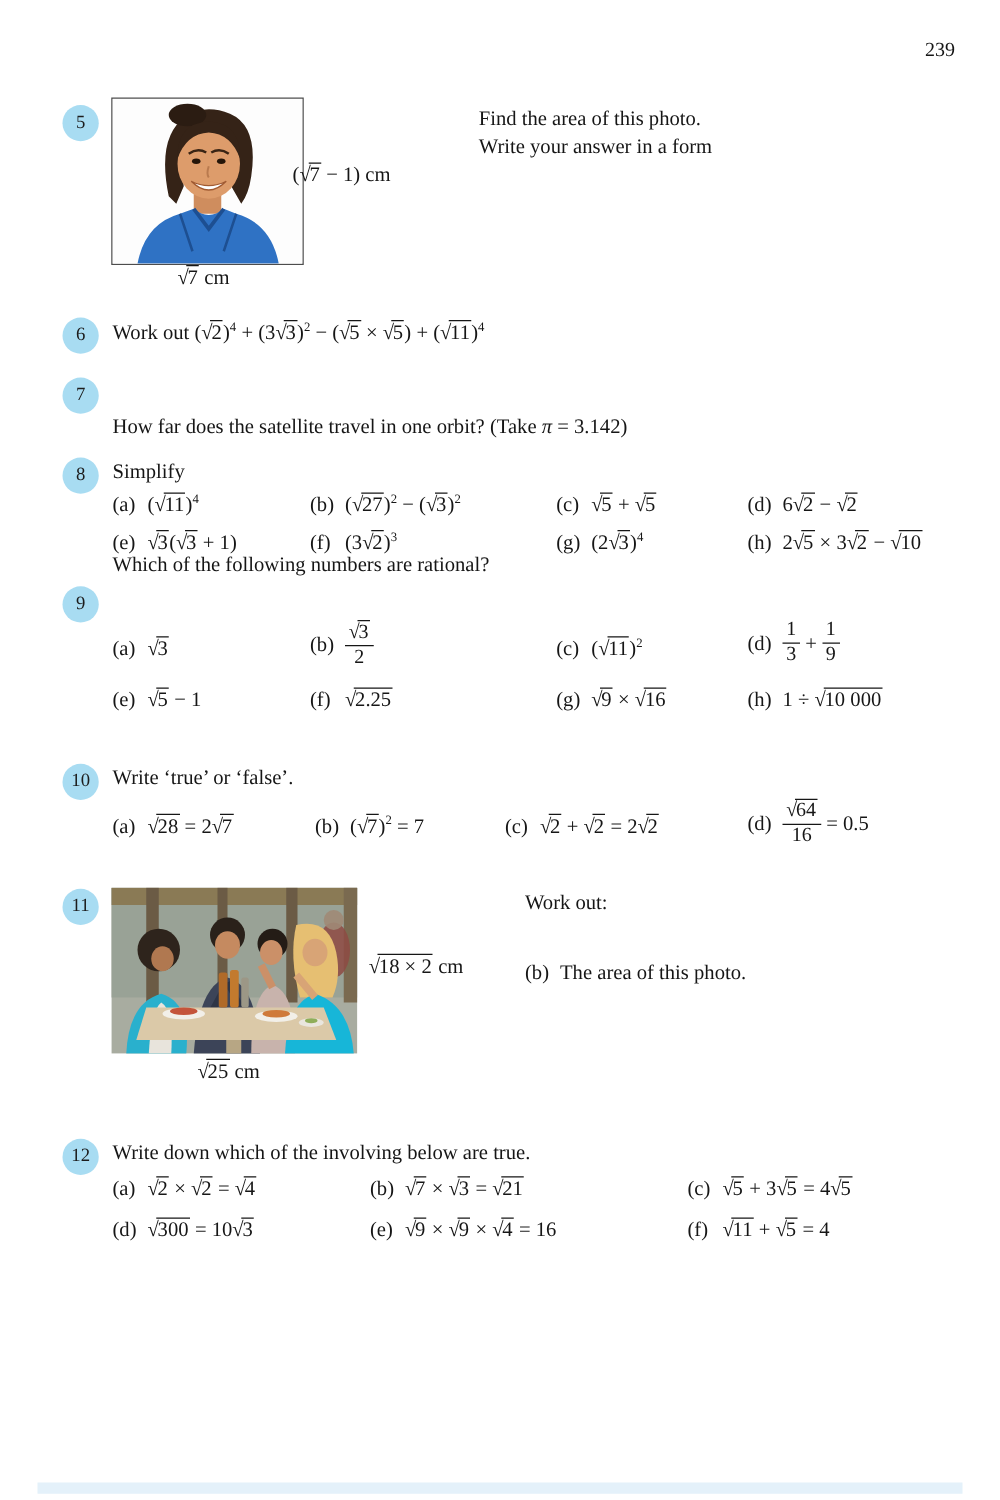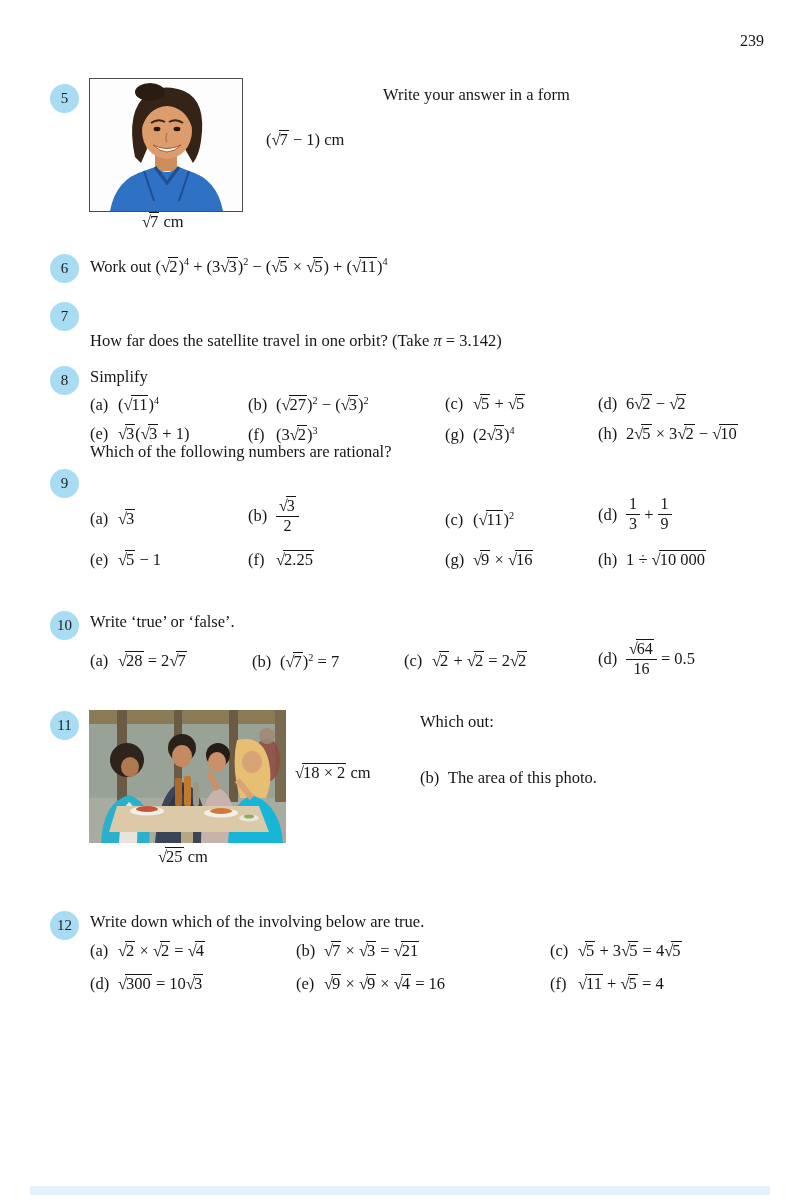--- a/index.html
+++ b/index.html
@@ -63,24 +63,25 @@
       <ellipse cx="67" cy="50" rx="3.4" ry="2.2" fill="#241509"></ellipse>
       <ellipse cx="87" cy="50" rx="3.4" ry="2.2" fill="#241509"></ellipse>
       <path d="M77 54 q-2 6 0 9" stroke="#b97a4e" stroke-width="1.6" fill="none"></path>
       <path d="M63 66 Q77 80 91 66 Q77 73 63 66 Z" fill="#ffffff" stroke="#a05a32" stroke-width="1"></path>
       <path d="M20 132 Q26 100 54 92 L65 88 Q77 98 89 88 L99 92 Q127 100 133 132 Z" fill="#2f72c4"></path>
       <path d="M65 88 L77 104 L89 88" fill="none" stroke="#1d4f92" stroke-width="3"></path>
       <path d="M54 92 L64 122 M99 92 L89 122" stroke="#1d4f92" stroke-width="2" fill="none"></path>
     </svg>
   </div>
 
-  <div class="qtext" style="left:266px;top:130px">(<span class="sq"><span class="sq-sym">√</span><span class="sq-rad">7</span></span> − 1) cm</div>
+  <div class="qtext" style="left:234px;top:130px">(<span class="sq"><span class="sq-sym">√</span><span class="sq-rad">7</span></span> − 1) cm</div>
   <div class="qtext" style="left:142px;top:212px"><span class="sq"><span class="sq-sym">√</span><span class="sq-rad">7</span></span> cm</div>
 
   <div class="abs plines" style="left:383px;top:84px">
+    <div>Find the area of this photo.</div>
     <div>Write your answer in a form</div>
   </div>
 
   <div class="badge" style="left:50px;top:254px">6</div>
   <div class="qtext" style="left:90px;top:256px">Work out (<span class="sq"><span class="sq-sym">√</span><span class="sq-rad">2</span></span>)<sup>4</sup> + (3<span class="sq"><span class="sq-sym">√</span><span class="sq-rad">3</span></span>)<sup>2</sup> − (<span class="sq"><span class="sq-sym">√</span><span class="sq-rad">5</span></span> × <span class="sq"><span class="sq-sym">√</span><span class="sq-rad">5</span></span>) + (<span class="sq"><span class="sq-sym">√</span><span class="sq-rad">11</span></span>)<sup>4</sup></div>
 
   <div class="badge" style="left:50px;top:302px">7</div>
   <div class="qtext" style="left:90px;top:331px">How far does the satellite travel in one orbit? (Take <i>π</i> = 3.142)</div>
 
   <div class="badge" style="left:50px;top:366px">8</div>
@@ -159,21 +160,21 @@
       <ellipse cx="132" cy="103" rx="17" ry="4.5" fill="#f2efe8"></ellipse>
       <ellipse cx="132" cy="101" rx="11" ry="3" fill="#cf7a3a"></ellipse>
       <ellipse cx="160" cy="108" rx="10" ry="3.5" fill="#e9e6de"></ellipse>
       <ellipse cx="160" cy="106.5" rx="5" ry="2" fill="#8fae5a"></ellipse>
     </svg>
   </div>
 
   <div class="qtext" style="left:295px;top:763px"><span class="sq"><span class="sq-sym">√</span><span class="sq-rad">18 × 2</span></span> cm</div>
   <div class="qtext" style="left:158px;top:847px"><span class="sq"><span class="sq-sym">√</span><span class="sq-rad">25</span></span> cm</div>
 
-  <div class="qtext" style="left:420px;top:712px">Which out:</div>
+  <div class="qtext" style="left:420px;top:712px">Work out:</div>
   <div class="item" style="left:420px;top:768px"><span class="lbl">(b)</span><span>The area of this photo.</span></div>
 
   <div class="badge" style="left:50px;top:911px">12</div>
   <div class="qtext" style="left:90px;top:912px">Write down which of the involving below are true.</div>
 
   <div class="item" style="left:90px;top:941px"><span class="lbl">(a)</span><span><span class="sq"><span class="sq-sym">√</span><span class="sq-rad">2</span></span> × <span class="sq"><span class="sq-sym">√</span><span class="sq-rad">2</span></span> = <span class="sq"><span class="sq-sym">√</span><span class="sq-rad">4</span></span></span></div>
   <div class="item" style="left:296px;top:941px"><span class="lbl">(b)</span><span><span class="sq"><span class="sq-sym">√</span><span class="sq-rad">7</span></span> × <span class="sq"><span class="sq-sym">√</span><span class="sq-rad">3</span></span> = <span class="sq"><span class="sq-sym">√</span><span class="sq-rad">21</span></span></span></div>
   <div class="item" style="left:550px;top:941px"><span class="lbl">(c)</span><span><span class="sq"><span class="sq-sym">√</span><span class="sq-rad">5</span></span> + 3<span class="sq"><span class="sq-sym">√</span><span class="sq-rad">5</span></span> = 4<span class="sq"><span class="sq-sym">√</span><span class="sq-rad">5</span></span></span></div>
   <div class="item" style="left:90px;top:974px"><span class="lbl">(d)</span><span><span class="sq"><span class="sq-sym">√</span><span class="sq-rad">300</span></span> = 10<span class="sq"><span class="sq-sym">√</span><span class="sq-rad">3</span></span></span></div>
   <div class="item" style="left:296px;top:974px"><span class="lbl">(e)</span><span><span class="sq"><span class="sq-sym">√</span><span class="sq-rad">9</span></span> × <span class="sq"><span class="sq-sym">√</span><span class="sq-rad">9</span></span> × <span class="sq"><span class="sq-sym">√</span><span class="sq-rad">4</span></span> = 16</span></div>

